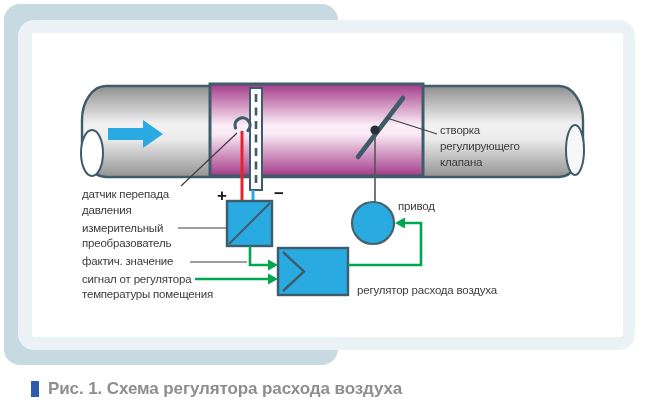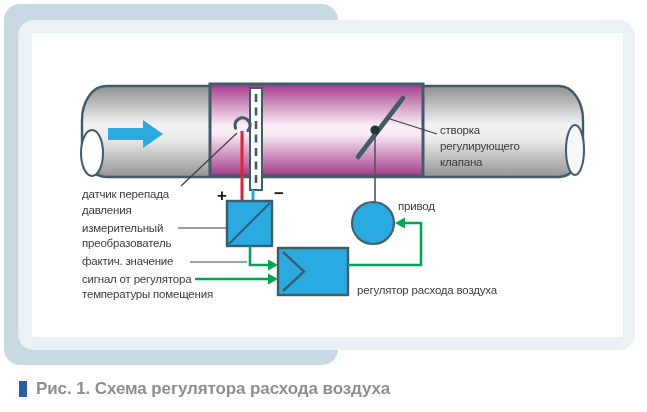--- a/index.html
+++ b/index.html
@@ -28,21 +28,21 @@
   .diagram-svg { position: absolute; left: 0; top: 0; }
   .lbl {
     font-family: "Liberation Sans", sans-serif;
     font-size: 11.5px; fill: #3b3b3b; letter-spacing: -0.2px;
   }
   .sign {
     font-family: "Liberation Sans", sans-serif;
     font-size: 17px; font-weight: 700; fill: #1a1a1a;
   }
   .caption-row {
-    position: absolute; left: 19px; top: 379px;
+    position: absolute; left: 31px; top: 379px;
     display: flex; align-items: center; text-align: center;
   }
   .caption-bullet {
     width: 8px; height: 16px; background: #2b5baa;
     margin-right: 9px; flex: 0 0 auto;
   }
   .caption-text {
     font-size: 17px; font-weight: 700; color: #8e8e8e;
     letter-spacing: -0.1px; white-space: nowrap;
   }

